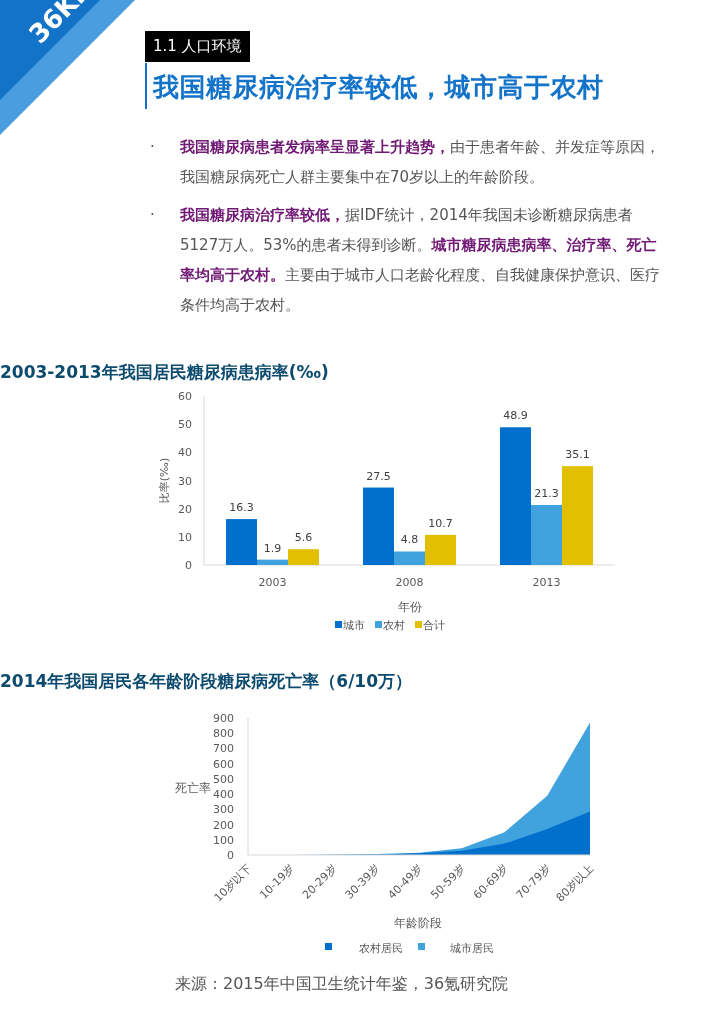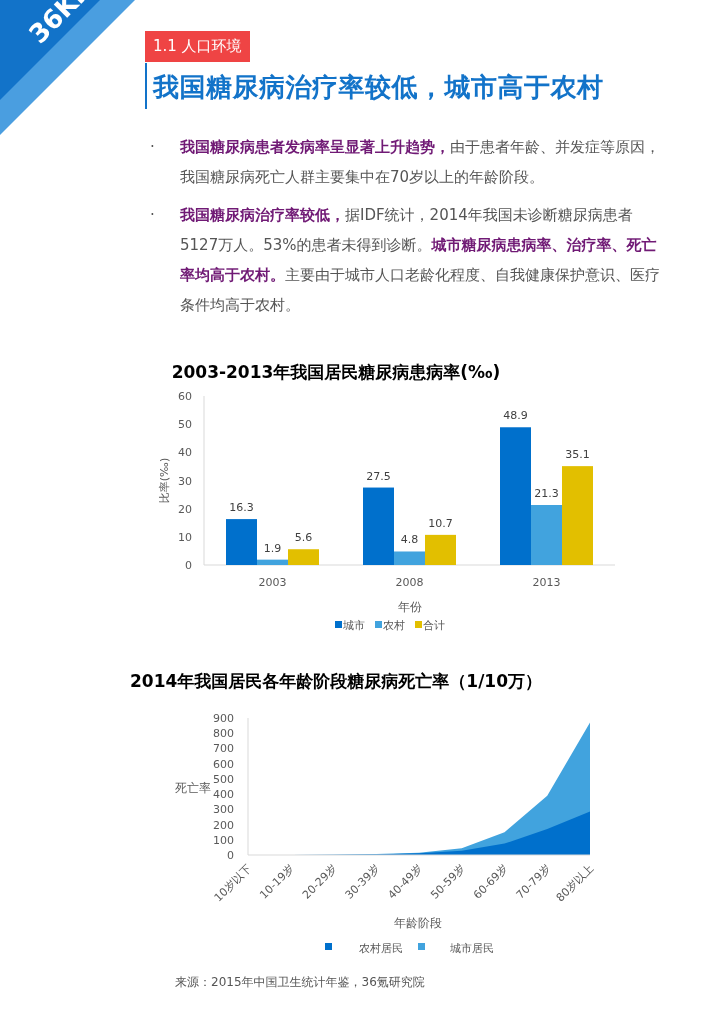--- a/index.html
+++ b/index.html
@@ -1,27 +1,27 @@
 <!DOCTYPE html>
 <html><head>
 <meta charset="utf-8">
 <style>
   html,body{margin:0;padding:0;background:#fff;}
   body{width:720px;height:1019px;position:relative;overflow:hidden;font-family:"DejaVu Sans","Liberation Sans",sans-serif;color:#404040;}
   .corner{position:absolute;left:0;top:0;width:140px;height:140px;}
-  .section-tag{position:absolute;left:145px;top:31px;background:#ef4444;color:#fff;font-size:15px;padding:5px 8px 6px 8px;height:20px;line-height:20px;}
+  .section-tag{position:absolute;left:145px;top:31px;background:#000000;color:#fff;font-size:15px;padding:5px 8px 6px 8px;height:20px;line-height:20px;}
   .title-bar{position:absolute;left:145px;top:63px;width:2px;height:46px;background:#1273c9;}
   .page-title{position:absolute;left:153px;top:70px;font-size:26px;font-weight:bold;color:#1273c9;letter-spacing:0.5px;}
   .bullets{position:absolute;left:150px;top:132px;width:520px;font-size:15px;line-height:30px;color:#555;}
   .bullet{position:relative;padding-left:30px;margin-bottom:8px;}
   .bullet .dot{position:absolute;left:0;top:0;}
   .bullet b{color:#701a75;}
-  .chart-title{position:absolute;width:672px;text-align:center;font-weight:bold;font-size:17px;color:#000000;}
+  .chart-title{position:absolute;width:672px;text-align:left;font-weight:bold;font-size:17px;color:#0c4a6e;}
   svg text{font-family:"DejaVu Sans","Liberation Sans",sans-serif;}
-  .source{position:absolute;left:175px;top:974px;font-size:12px;color:#555;}
+  .source{position:absolute;left:175px;top:974px;font-size:16px;color:#555;}
 </style>
 </head>
 <body>
 
 <svg class="corner" viewBox="0 0 140 140">
   <polygon points="0,0 135,0 0,135" fill="#4a9ee0"></polygon>
   <polygon points="0,0 100,0 0,100" fill="#1273c9"></polygon>
   <text x="40" y="45" fill="#fff" font-size="26" font-weight="bold" transform="rotate(-45 40 45)">36Kr</text>
 </svg>
 
@@ -75,21 +75,21 @@
     <text x="396.5" y="201" font-size="11" fill="#595959" text-anchor="middle">2013</text>
     <text x="260" y="226" font-size="12" fill="#595959" text-anchor="middle">年份</text>
     <rect x="185" y="236" width="7" height="7" fill="#0070cc"></rect>
     <text x="193" y="244" font-size="11" fill="#595959">城市</text>
     <rect x="225" y="236" width="7" height="7" fill="#41a3de"></rect>
     <text x="233" y="244" font-size="11" fill="#595959">农村</text>
     <rect x="265" y="236" width="7" height="7" fill="#e2bf00"></rect>
     <text x="273" y="244" font-size="11" fill="#595959">合计</text>
   </svg>
 
-<div class="chart-title" style="top:670px;">2014年我国居民各年龄阶段糖尿病死亡率（1/10万）</div>
+<div class="chart-title" style="top:670px;">2014年我国居民各年龄阶段糖尿病死亡率（6/10万）</div>
 <svg id="areachart" style="position:absolute;left:150px;top:705px;" width="470" height="265">
     <text x="84" y="154" font-size="11" fill="#595959" text-anchor="end">0</text>
     <text x="84" y="138.77777777777777" font-size="11" fill="#595959" text-anchor="end">100</text>
     <text x="84" y="123.55555555555556" font-size="11" fill="#595959" text-anchor="end">200</text>
     <text x="84" y="108.33333333333334" font-size="11" fill="#595959" text-anchor="end">300</text>
     <text x="84" y="93.11111111111111" font-size="11" fill="#595959" text-anchor="end">400</text>
     <text x="84" y="77.88888888888889" font-size="11" fill="#595959" text-anchor="end">500</text>
     <text x="84" y="62.66666666666667" font-size="11" fill="#595959" text-anchor="end">600</text>
     <text x="84" y="47.44444444444444" font-size="11" fill="#595959" text-anchor="end">700</text>
     <text x="84" y="32.22222222222223" font-size="11" fill="#595959" text-anchor="end">800</text>

